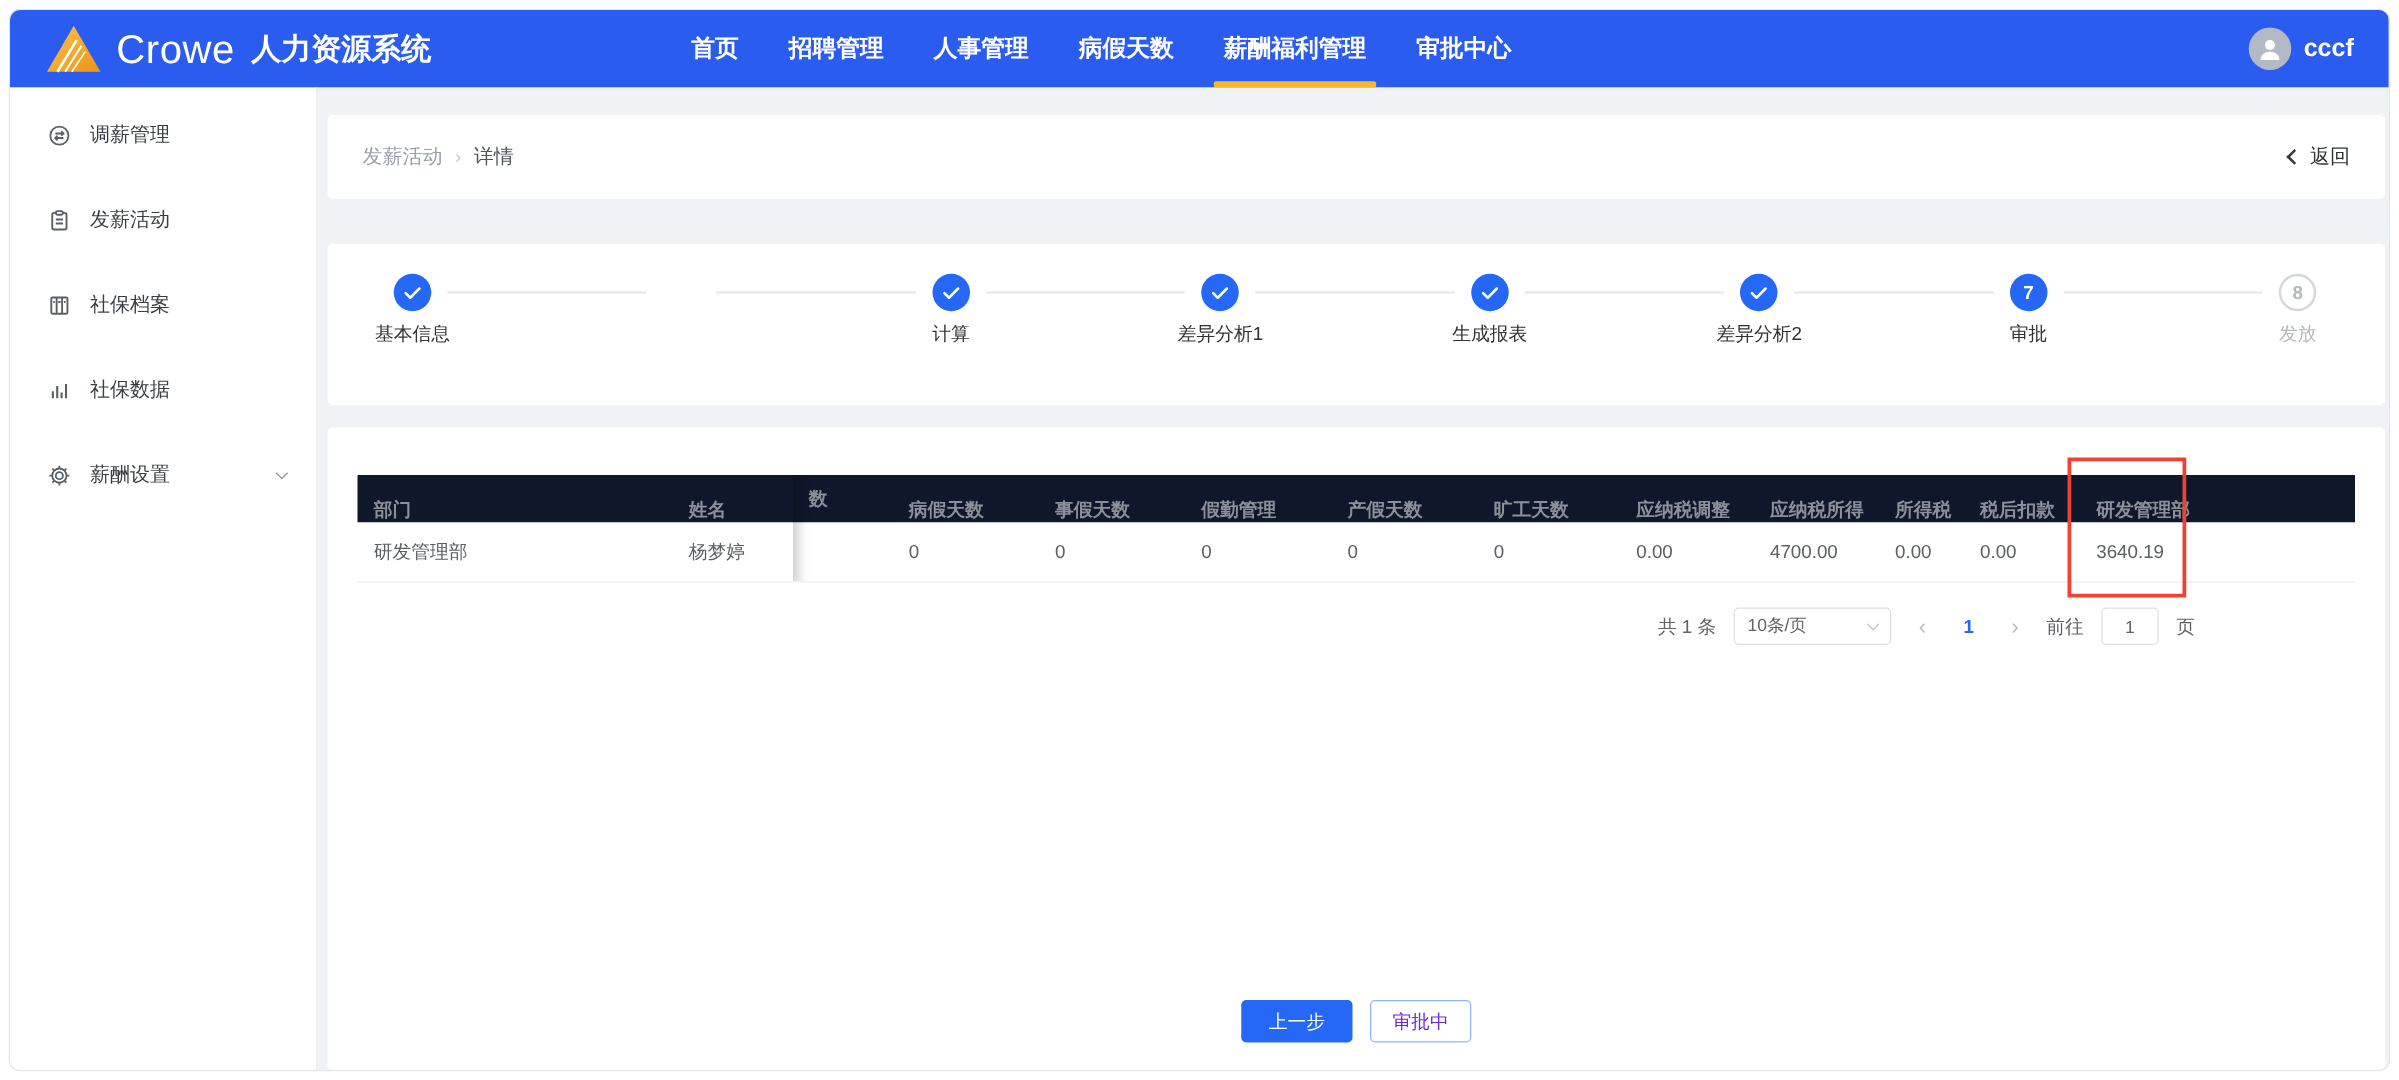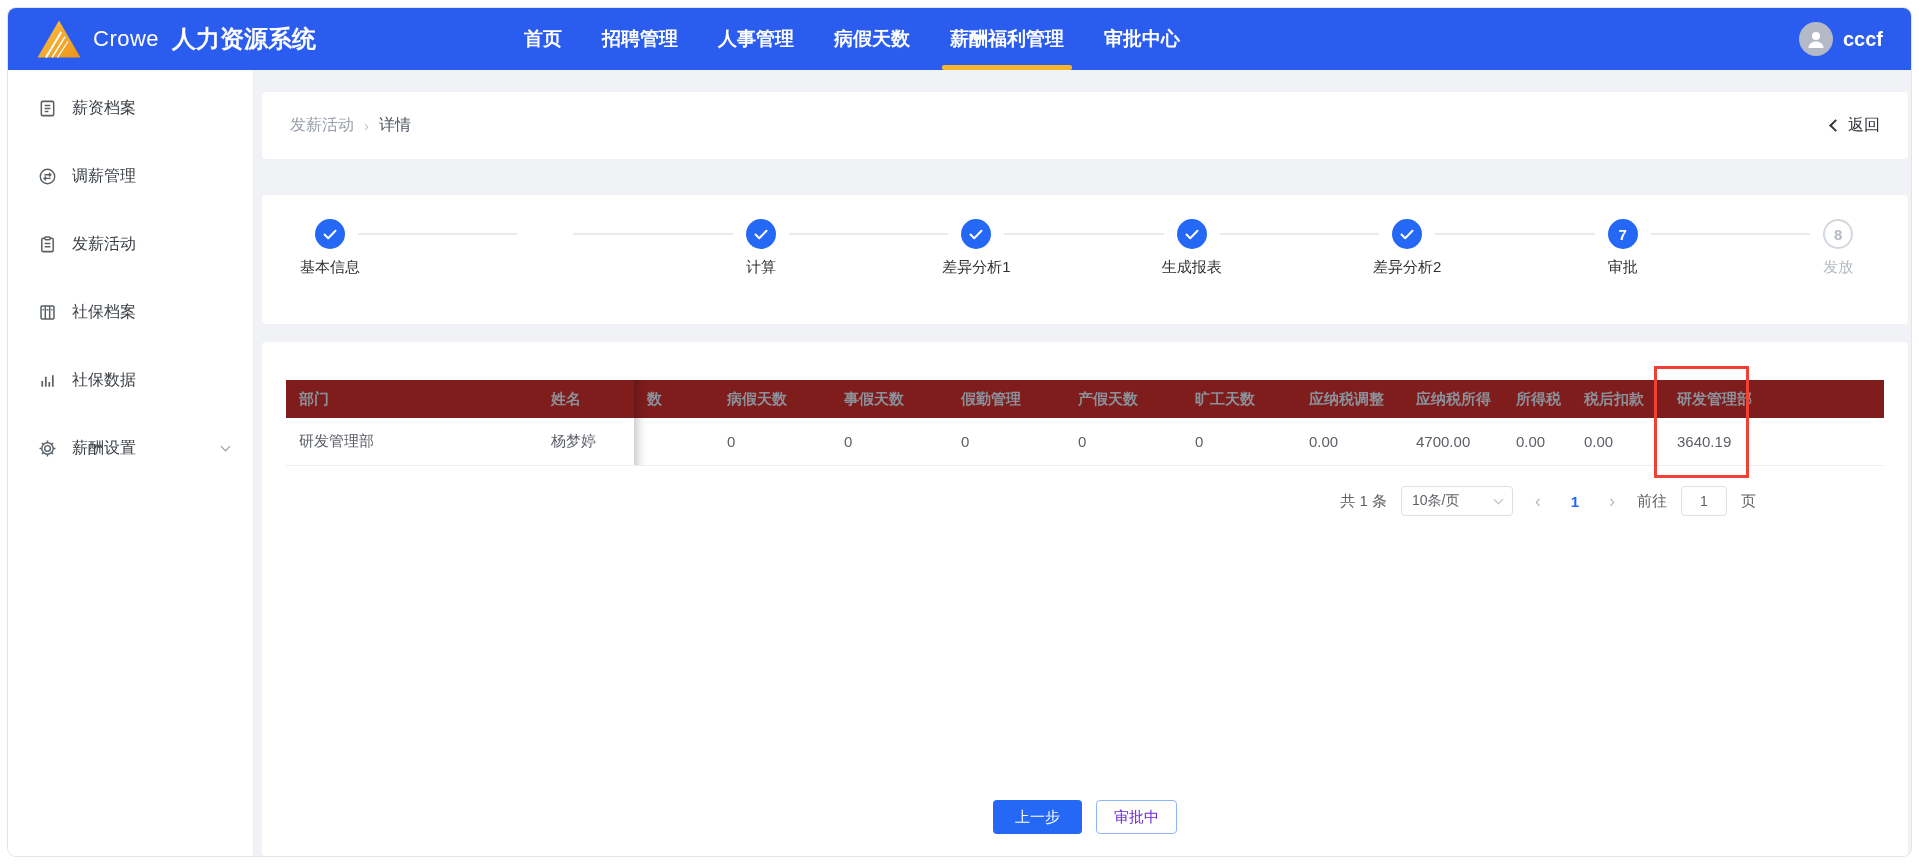--- a/index.html
+++ b/index.html
@@ -4,21 +4,21 @@
 <style>
   * { box-sizing: border-box; margin: 0; padding: 0; }
   html, body { width: 1919px; height: 864px; background: #fff;
     font-family: "Liberation Sans", "DejaVu Sans", sans-serif; }
   .app { position: absolute; left: 8px; top: 8px; width: 1903px; height: 848px;
     border-radius: 8px; overflow: hidden; box-shadow: 0 0 0 1px #e2e5e9; background: #f0f2f5; }
 
   
   .topbar { height: 62px; background: #2b5cf0; display: flex; align-items: center; padding: 0 28px; color: #fff; }
   .brand { display: flex; align-items: center; cursor: pointer; }
-  .brand-name { font-size: 22px; font-weight: 400; letter-spacing: .5px; margin-left: 11px; }
+  .brand-name { font-size: 32px; font-weight: 400; letter-spacing: .5px; margin-left: 11px; }
   .brand-sub { font-size: 24px; font-weight: 700; margin-left: 13px; }
   .nav { display: flex; gap: 40px; height: 100%; margin-left: 208px; }
   .nav-item { display: flex; align-items: center; height: 100%; font-size: 19px; font-weight: 600; position: relative; cursor: pointer; white-space: nowrap; }
   .nav-item.active::after { content: ""; position: absolute; left: -8px; right: -8px; bottom: 0; height: 5px; background: #f8b62d; border-radius: 2px; }
   .user { margin-left: auto; display: flex; align-items: center; gap: 10px; cursor: pointer; }
   .avatar { width: 34px; height: 34px; border-radius: 50%; background: #b3bac6; display: flex; align-items: center; justify-content: center; overflow: hidden; }
   .user-name { font-size: 20px; font-weight: 700; }
 
   
   .main { display: flex; height: 786px; }
@@ -51,32 +51,32 @@
   .s1 { left: 4.13%; } .s2 { left: 17.22%; } .s3 { left: 30.31%; } .s4 { left: 43.40%; }
   .s5 { left: 56.49%; } .s6 { left: 69.58%; } .s7 { left: 82.67%; } .s8 { left: 95.76%; }
   .line { position: absolute; top: 38px; height: 2px; background: #e7eaef; width: calc(13.09% - 56px); }
   .l1 { left: calc(4.13% + 28px); } .l2 { left: calc(17.22% + 28px); } .l3 { left: calc(30.31% + 28px); }
   .l4 { left: calc(43.40% + 28px); } .l5 { left: calc(56.49% + 28px); } .l6 { left: calc(69.58% + 28px); }
   .l7 { left: calc(82.67% + 28px); }
 
   
   .card-table { margin-top: 18px; flex: 1; display: flex; flex-direction: column; padding: 38px 24px 22px; min-height: 0; }
   .table { position: relative; }
-  .t-head { display: flex; background: #7f1d1d; height: 38px; align-items: center; font-size: 15px; font-weight: 700; color: #8b919a; }
+  .t-head { display: flex; background: #0f172a; height: 38px; align-items: flex-end; font-size: 15px; font-weight: 700; color: #8b919a; }
   .t-row { display: flex; height: 48px; align-items: center; font-size: 15px; color: #5c6066; border-bottom: 1px solid #ebeef5; background: #fff; }
   .th, .td { padding-left: 13px; white-space: nowrap; overflow: hidden; flex: none; }
   .c0 { width: 252px; } .c1 { width: 96px; } .c2 { width: 80px; }
   .c3, .c4, .c5, .c6 { width: 117px; } .c7 { width: 114px; } .c8 { width: 107px; }
   .c9 { width: 100px; } .c10 { width: 68px; } .c11 { width: 93px; } .c12 { flex: 1; }
   .col-shadow { box-shadow: inset 14px 0 10px -10px rgba(0,0,0,.22); height: 100%; display: flex; align-items: center; }
   .red-box { position: absolute; left: 1368px; top: -14px; width: 95px; height: 112px; border: 3px solid #f04134; pointer-events: none; }
 
   
   .pager { margin-top: 20px; display: flex; align-items: center; justify-content: flex-end; padding-right: 128px; gap: 14px; font-size: 15px; color: #606266; }
-  .pg-select { width: 112px; height: 30px; border: 1px solid #dcdfe6; border-radius: 4px; display: flex; align-items: center; padding: 0 10px; font-size: 14px; color: #606266; cursor: pointer; background: #fff; }
+  .pg-select { width: 126px; height: 30px; border: 1px solid #dcdfe6; border-radius: 4px; display: flex; align-items: center; padding: 0 10px; font-size: 14px; color: #606266; cursor: pointer; background: #fff; }
   .pg-select .chev-down { margin-left: auto; margin-top: -3px; border-color: #b8bcc2; }
   .pg-arrow { width: 22px; text-align: center; color: #b8bcc2; font-size: 18px; cursor: pointer; line-height: 1; }
   .pg-num { width: 24px; text-align: center; color: #2468f5; font-weight: 700; cursor: pointer; }
   .goto-input { width: 46px; height: 30px; border: 1px solid #dcdfe6; border-radius: 4px; text-align: center; font-size: 14px; color: #606266; font-family: inherit; }
 
   
   .footer-btns { margin-top: auto; display: flex; justify-content: center; gap: 14px; }
   .btn { height: 34px; border-radius: 4px; font-size: 15px; font-family: inherit; cursor: pointer; }
   .btn-primary { background: #2468f5; color: #fff; border: none; padding: 0 22px; }
   .btn-outline { background: #fff; color: #6d28d9; border: 1px solid #8fb3fb; padding: 0 17px; }
@@ -121,27 +121,20 @@
         </svg>
       </span>
       <span class="user-name">cccf</span>
     </div>
   </div>
 
   <div class="main">
 
     <div class="sidebar">
       <div class="side-item">
-        <svg width="19" height="19" viewBox="0 0 20 20" fill="none" stroke="#596066" stroke-width="1.6">
-          <rect x="3.5" y="2.5" width="13" height="15" rx="1.5"></rect>
-          <path d="M7 6.8 h6 M7 10 h6 M7 13.2 h4"></path>
-        </svg>
-        <span>薪资档案</span>
-      </div>
-      <div class="side-item">
         <svg width="19" height="19" viewBox="0 0 20 20" fill="none" stroke="#596066" stroke-width="1.5">
           <circle cx="10" cy="10" r="7.6"></circle>
           <path d="M6.6 8.2 h6.8 M11.6 6.3 l1.9 1.9 -1.9 1.9"></path>
           <path d="M13.4 12 h-6.8 M8.4 10.1 L6.5 12 l1.9 1.9"></path>
         </svg>
         <span>调薪管理</span>
       </div>
       <div class="side-item">
         <svg width="19" height="19" viewBox="0 0 20 20" fill="none" stroke="#596066" stroke-width="1.6">
           <rect x="4" y="3.5" width="12" height="14" rx="1.5"></rect>

